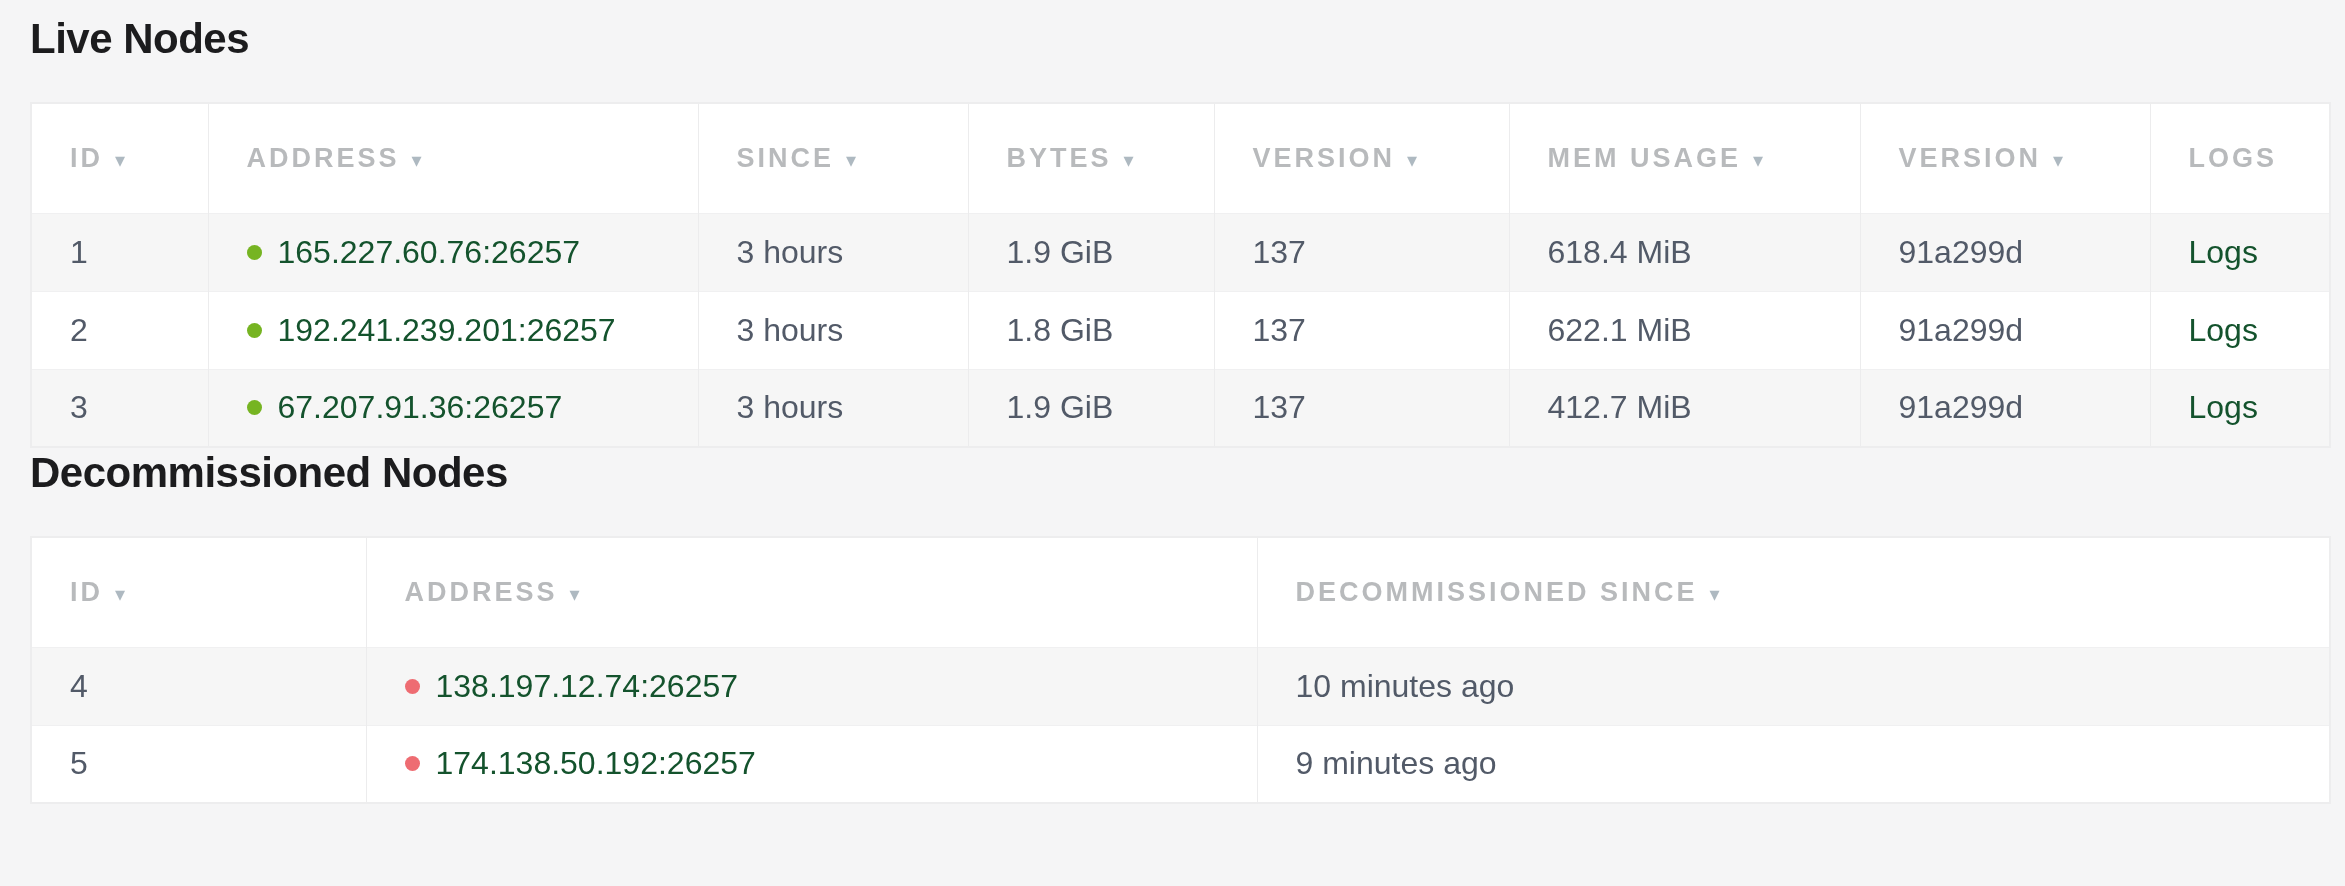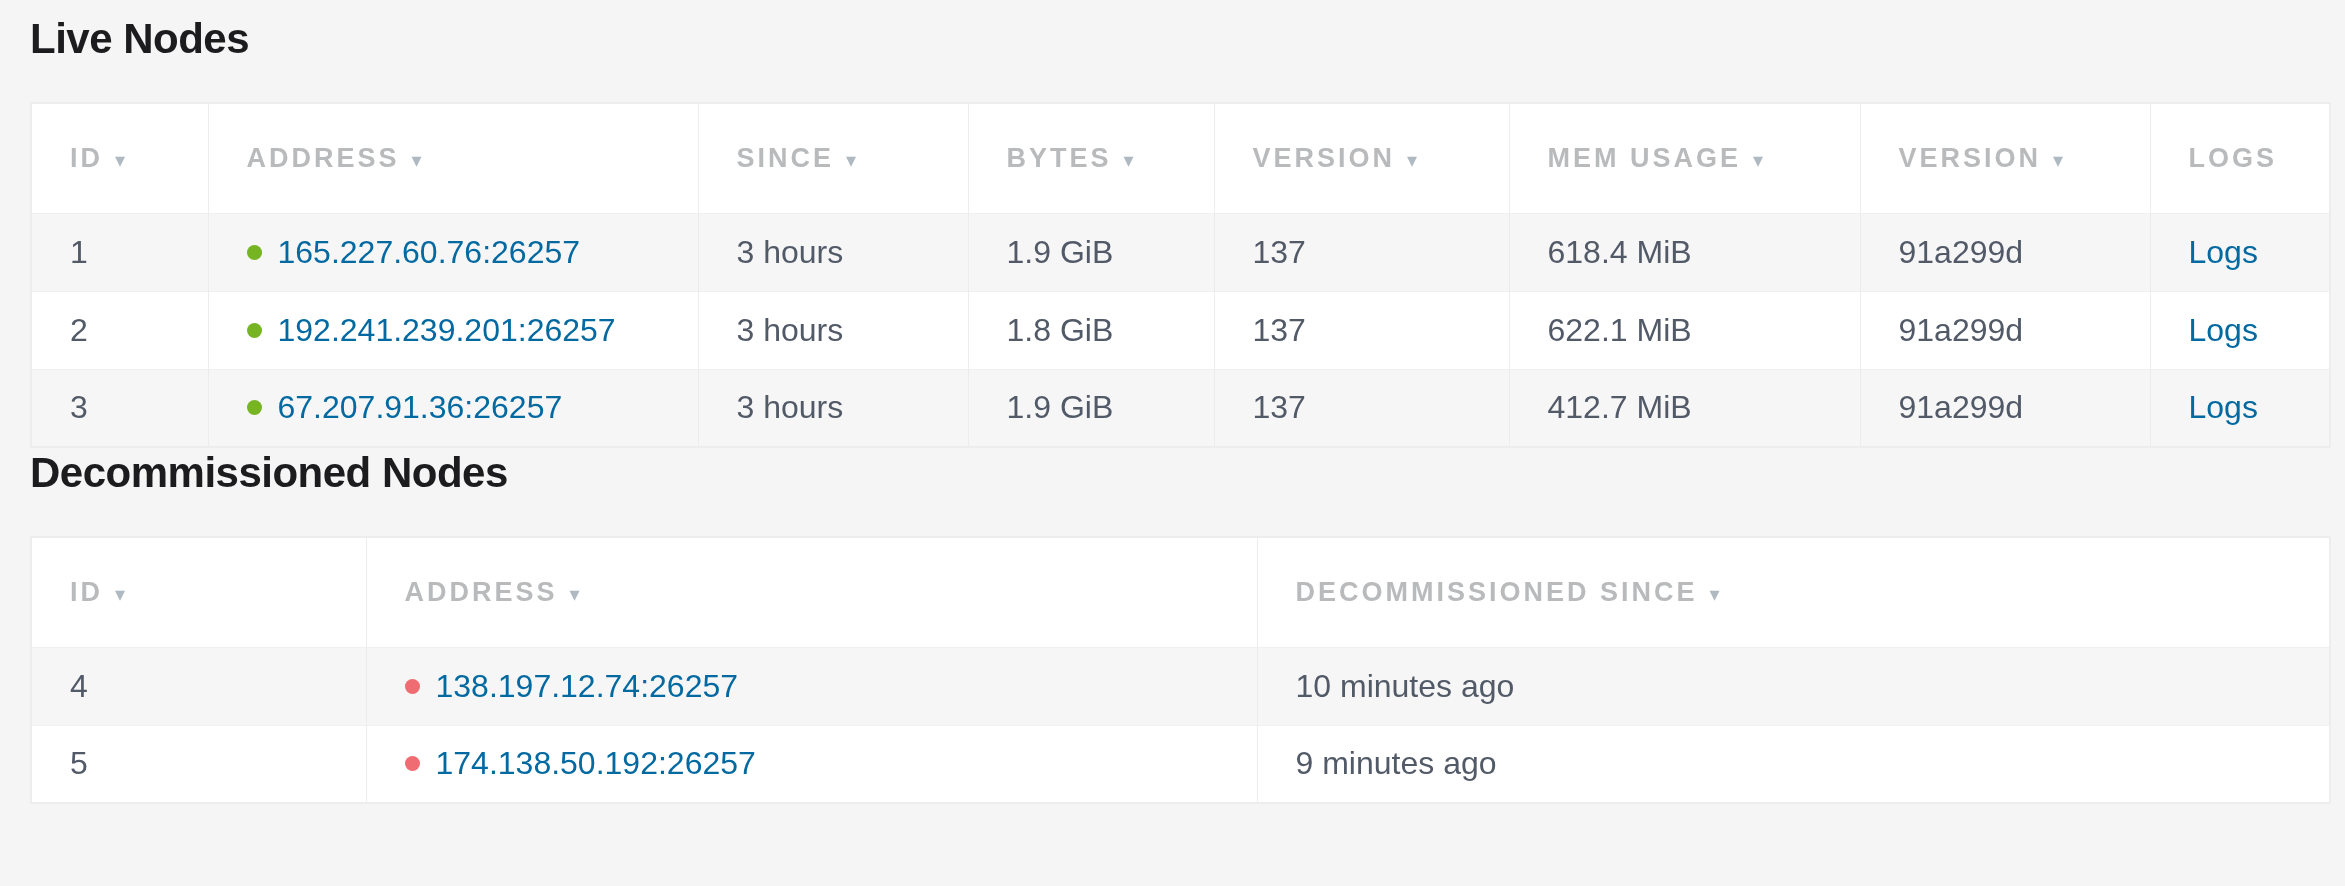--- a/index.html
+++ b/index.html
@@ -58,21 +58,21 @@
   .node-table th:last-child,
   .node-table td:last-child { border-right: none; margin-left: 45px; }
   .node-table tbody tr:nth-child(odd) td { background: #f6f6f6; }
   .sort-arrow {
     font-size: 20px;
     color: #aeb9c1;
     margin-left: 12px;
     letter-spacing: 0;
   }
   a.addr-link, a.logs-link {
-    color: #0369a1;
+    color: #14532d;
     text-decoration: none;
   }
   .dot {
     display: inline-block;
     width: 15px; height: 15px;
     border-radius: 50%;
     margin-right: 16px;
     vertical-align: middle;
     transform: translateY(-2px);
   }

